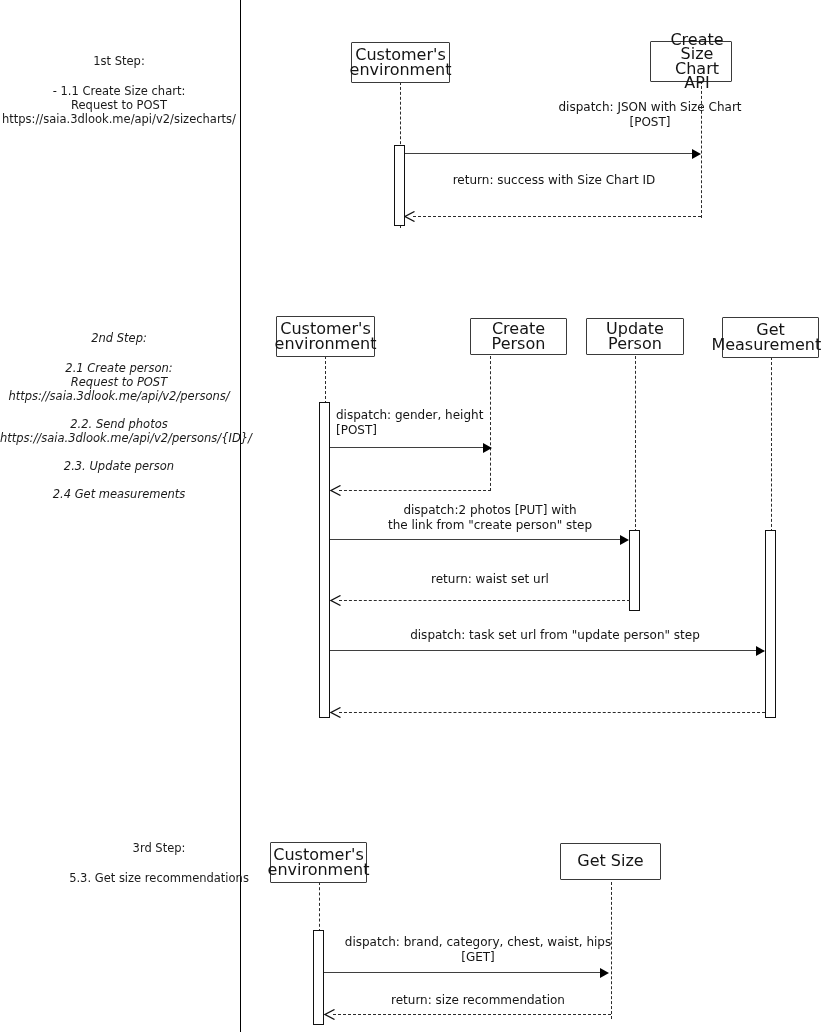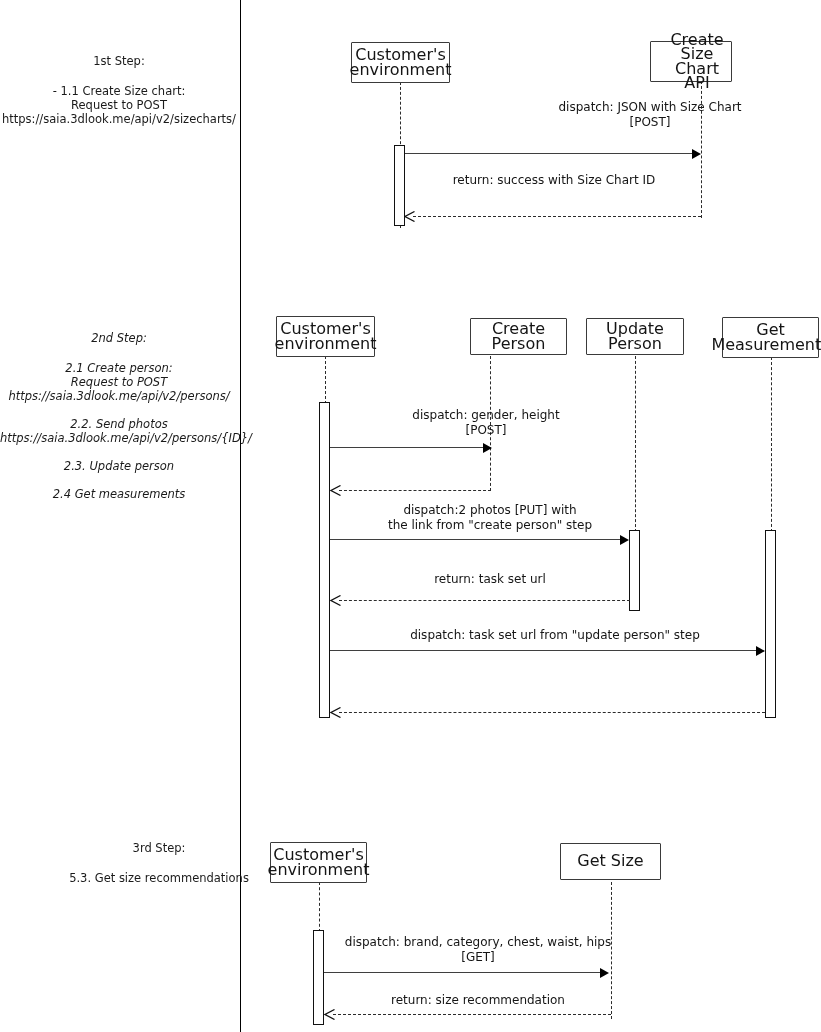--- a/index.html
+++ b/index.html
@@ -167,36 +167,36 @@
 environment</div>
   <div class="lifeline-box" style="left:442px; top:318px; width:97px; height:37px;margin-left:28px;">Create Person</div>
   <div class="lifeline-box" style="left:586px; top:318px; width:98px; height:37px;">Update Person</div>
   <div class="lifeline-box" style="left:722px; top:317px; width:97px; height:41px;">Get
 Measurements</div>
 
   <div class="activation" style="left:319px; top:402px; height:316px;"></div>
   <div class="activation" style="left:629px; top:530px; height:81px;"></div>
   <div class="activation" style="left:765px; top:530px; height:188px;"></div>
 
-  <div class="msg-label" style="left:336px; top:408px; width:300px; text-align:center;">dispatch: gender, height
+  <div class="msg-label" style="left:336px; top:408px; width:300px; text-align:left;">dispatch: gender, height
 [POST]</div>
   <div class="msg-line" style="left:330px; top:447px; width:156px;"></div>
   <div class="arrow-solid" style="left:483px; top:442.5px;"></div>
 
   <div class="msg-line dashed" style="left:339px; top:490px; width:152px;"></div>
   <svg class="arrow-open" style="left:330px; top:484.5px;" viewBox="0 0 11 11">
     <polyline points="10.5,0.5 1,5.5 10.5,10.5" fill="none" stroke="#111" stroke-width="1.3"></polyline>
   </svg>
 
   <div class="msg-label" style="left:340px; top:503px; width:300px;">dispatch:2 photos [PUT] with
 the link from "create person" step</div>
   <div class="msg-line" style="left:330px; top:539px; width:292px;"></div>
   <div class="arrow-solid" style="left:620px; top:534.5px;"></div>
 
-  <div class="msg-label" style="left:340px; top:572px; width:300px;">return: task set url</div>
+  <div class="msg-label" style="left:340px; top:572px; width:300px;">return: waist set url</div>
   <div class="msg-line dashed" style="left:339px; top:600px; width:291px;"></div>
   <svg class="arrow-open" style="left:330px; top:594.5px;" viewBox="0 0 11 11">
     <polyline points="10.5,0.5 1,5.5 10.5,10.5" fill="none" stroke="#111" stroke-width="1.3"></polyline>
   </svg>
 
   <div class="msg-label" style="left:340px; top:628px; width:430px;">dispatch: task set url from "update person" step</div>
   <div class="msg-line" style="left:330px; top:650px; width:427px;"></div>
   <div class="arrow-solid" style="left:756px; top:645.5px;"></div>
 
   <div class="msg-line dashed" style="left:339px; top:712px; width:426px;"></div>

